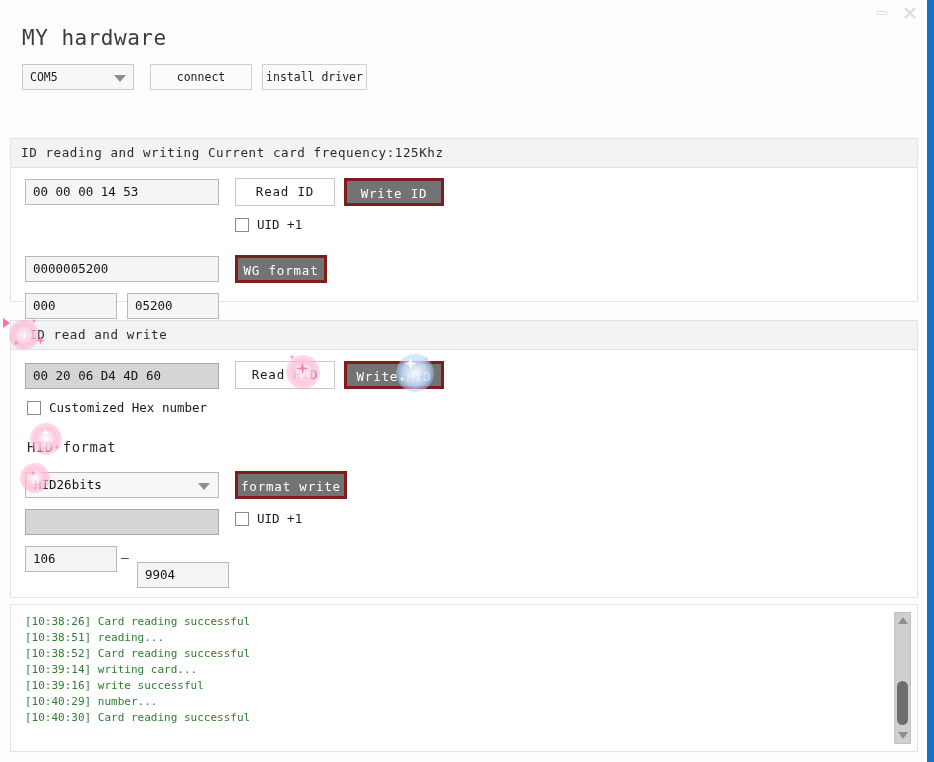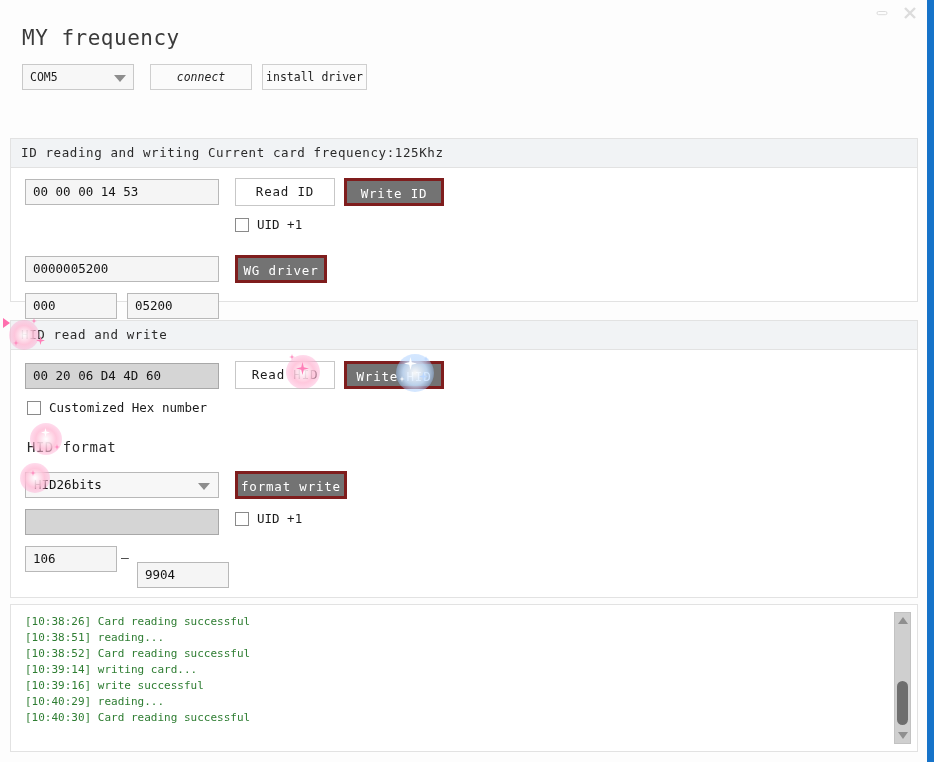--- a/index.html
+++ b/index.html
@@ -98,21 +98,21 @@
     background: #fbfbfb;
     border: 1px solid #cfcfcf;
     box-sizing: border-box;
     font-size: 11.5px;
     color: #242424;
     text-align: center;
     line-height: 24px;
     font-family: "DejaVu Sans Mono", monospace;
     cursor: default;
   }
-  .tbtn-connect { left: 128px; width: 102px; font-style: italic; }
+  .tbtn-connect { left: 128px; width: 102px; }
   .tbtn-driver  { left: 240px; width: 105px; }
 
   
   .panel {
     position: absolute;
     left: 10px;
     width: 908px;
     border: 1px solid #e2e2e2;
     box-sizing: border-box;
     background: #ffffff;
@@ -312,21 +312,21 @@
         <rect x="4" y="7.5" width="10" height="3.2" rx="1.6" fill="none" stroke="#dcdcdc" stroke-width="1"></rect>
       </svg>
     </div>
     <div class="winbtn winbtn-close">
       <svg width="18" height="18" viewBox="0 0 18 18" aria-hidden="true">
         <path d="M4 4 L14 14 M14 4 L4 14" stroke="#dcdcdc" stroke-width="2.4" fill="none"></path>
       </svg>
     </div>
   </div>
 
-  <div class="app-title">MY frequency</div>
+  <div class="app-title">MY hardware</div>
 
   <div class="toolbar">
     <div class="com-select">
       <span class="val">COM5</span>
       <span class="caret"></span>
     </div>
     <div class="tbtn tbtn-connect">connect</div>
     <div class="tbtn tbtn-driver">install driver</div>
   </div>
 
@@ -335,21 +335,21 @@
     <div class="panel-body">
       <div class="fld" style="left:14px; top:11px; width:194px;">00 00 00 14 53</div>
       <div class="btn plain" style="left:224px; top:10px; width:100px;">Read ID</div>
       <div class="btn blue" style="left:333px; top:10px; width:100px;">Write ID</div>
 
       <div class="chk" style="left:224px; top:49px;">
         <span class="box"></span><span>UID +1</span>
       </div>
 
       <div class="fld right" style="left:14px; top:88px; width:194px;">0000005200</div>
-      <div class="btn blue" style="left:224px; top:87px; width:92px;">WG driver</div>
+      <div class="btn blue" style="left:224px; top:87px; width:92px;">WG format</div>
 
       <div class="fld right" style="left:14px; top:125px; width:92px;">000</div>
       <div class="fld right" style="left:116px; top:125px; width:92px;">05200</div>
     </div>
   </div>
 
   <div class="panel" id="panel-hid">
     <div class="panel-head">HID read and write</div>
     <div class="panel-body">
       <div class="fld dim" style="left:14px; top:13px; width:194px;">00 20 06 D4 4D 60</div>
@@ -380,21 +380,21 @@
   </div>
 
   <div class="panel" id="panel-log">
     <div class="log-area">
       <div class="log-lines" id="log-lines">
           <div class="log-line" style="color: rgb(46, 125, 50);">[10:38:26] Card reading successful</div>
           <div class="log-line" style="color: rgb(46, 125, 50);">[10:38:51] reading...</div>
           <div class="log-line" style="color: rgb(46, 125, 50);">[10:38:52] Card reading successful</div>
           <div class="log-line" style="color: rgb(46, 125, 50);">[10:39:14] writing card...</div>
           <div class="log-line" style="color: rgb(46, 125, 50);">[10:39:16] write successful</div>
-          <div class="log-line" style="color: rgb(46, 125, 50);">[10:40:29] reading...</div>
+          <div class="log-line" style="color: rgb(46, 125, 50);">[10:40:29] number...</div>
           <div class="log-line" style="color: rgb(46, 125, 50);">[10:40:30] Card reading successful</div>
         </div>
     </div>
     <div class="sbar">
       <span class="arrow up"></span>
       <span class="thumb"></span>
       <span class="arrow down"></span>
     </div>
   </div>
 

